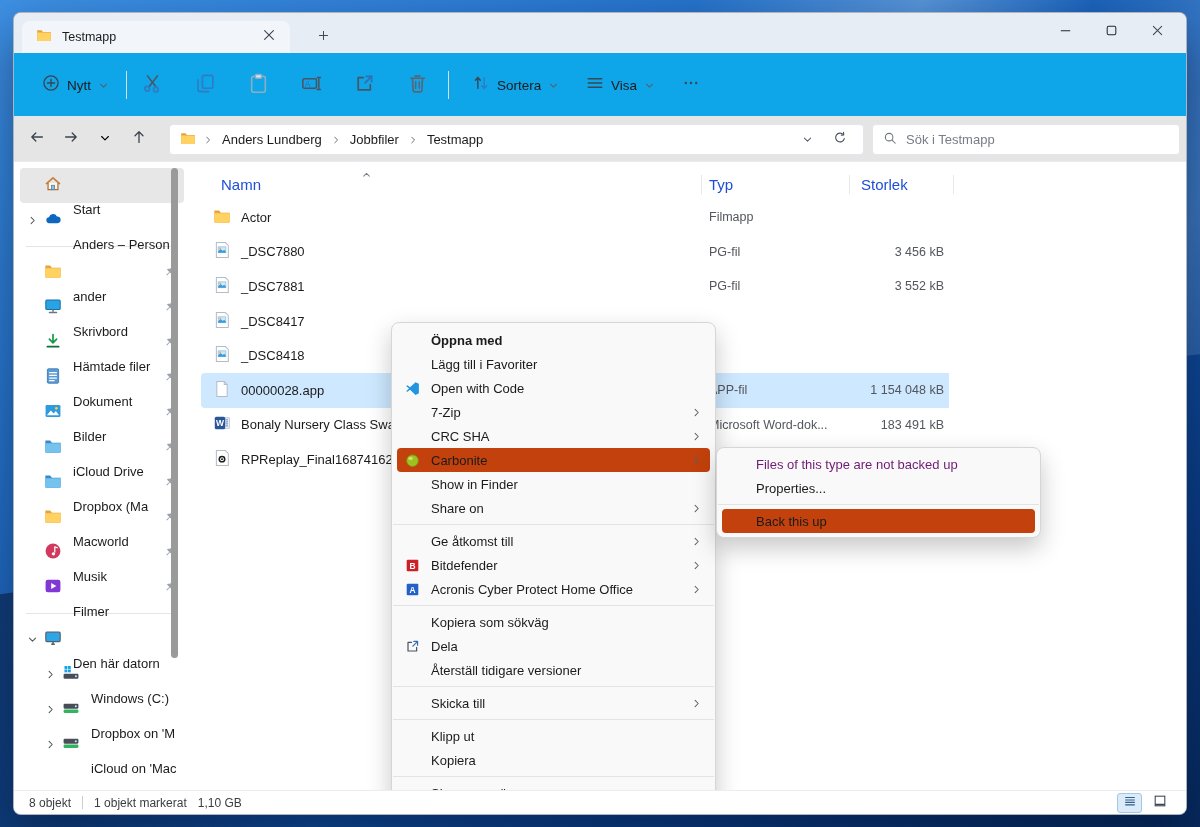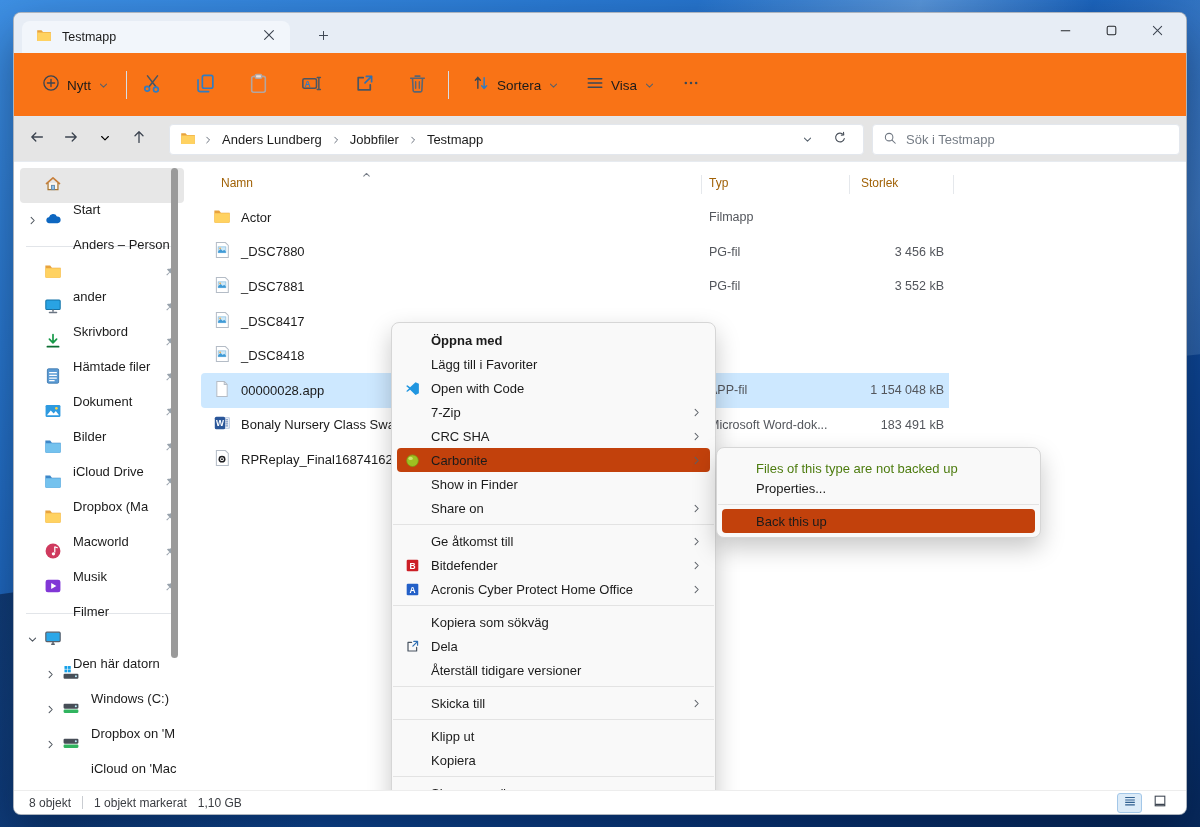--- a/index.html
+++ b/index.html
@@ -26,21 +26,21 @@
   .tab-close { width:22px; height:22px; border-radius:4px; display:flex; align-items:center; justify-content:center; }
   .tab-close svg { width:11px; height:11px; }
   .newtab { position:absolute; left:296px; top:12px; width:26px; height:24px; border-radius:4px;
     display:flex; align-items:center; justify-content:center; }
   .newtab svg { width:13px; height:13px; }
   .wincontrols { position:absolute; right:6px; top:0; height:40px; display:flex; }
   .winbtn { width:46px; height:38px; display:flex; align-items:center; justify-content:center; }
   .winbtn svg { width:15px; height:15px; }
 
   
-  .commandbar { position:relative; height:64px; background:#f97316; border-bottom:1px solid #e2e7ee; flex:0 0 auto; }
+  .commandbar { position:relative; height:64px; background:#0ea5e9; border-bottom:1px solid #e2e7ee; flex:0 0 auto; }
   .cmd-new { position:absolute; left:16px; top:14px; height:36px; display:flex; align-items:center; gap:7px;
     padding:0 12px; border-radius:5px; }
   .cmd-new .icon svg { width:18px; height:18px; }
   .cmd-new-label { font-size:13.5px; color:#1b1b1b; }
   .cmd-sep { position:absolute; top:18px; width:1px; height:28px; background:#d8dee6; }
   .cmd-icons { position:absolute; left:118px; top:12px; display:flex; gap:12px; }
   .cmd-iconbtn { width:41px; height:40px; border-radius:5px; display:flex; align-items:center; justify-content:center; }
   .cmd-iconbtn svg { width:21px; height:21px; }
   .cmd-sort { position:absolute; left:448px; top:14px; height:36px; display:flex; align-items:center; gap:7px; padding:0 10px; border-radius:5px; }
   .cmd-view { position:absolute; left:562px; top:14px; height:36px; display:flex; align-items:center; gap:7px; padding:0 10px; border-radius:5px; }
@@ -84,42 +84,42 @@
   .side-item .icon svg { width:18px; height:18px; }
   .side-label { font-size:13px; color:#1b1b1b; margin-left:11px; flex:1; white-space:nowrap; overflow:hidden;margin-top:48px; }
   .side-item .pin { margin-right:6px; }
   .side-item .pin svg { width:14px; height:14px; }
   .side-item.indent .side-exp { margin-left:18px; }
   .side-divider { height:1px; background:#e2e5e9; margin:8px 12px; }
   .side-scroll { position:absolute; left:157px; top:6px; width:7px; height:490px; background:#9a9a9a; border-radius:4px; }
 
   .main { position:absolute; left:187px; top:0; right:0; bottom:0; padding-top:8px; }
   .list-header { position:relative; height:30px; }
-  .col-label { position:absolute; top:6px; font-size:12px; color:#a16207; }
+  .col-label { position:absolute; top:6px; font-size:15px; color:#1d4ed8; }
   .col-namn { left:20px; } .col-typ { left:508px; } .col-storlek { left:660px; }
   .sort-ind { position:absolute; left:160px; top:-4px; }
   .sort-ind svg { width:11px; height:11px; color:#7a808a; }
   .hdr-sep { position:absolute; top:5px; width:1px; height:19px; background:#e5e8ec; }
 
   .file-row { position:relative; height:34.6px; display:flex; align-items:center; }
   .file-row.selected { background:linear-gradient(#cde8ff,#cde8ff) no-repeat; background-size:748px 100%; border-radius:4px; }
   .f-name { display:flex; align-items:center; gap:10px; padding-left:12px; font-size:13px; color:#1b1b1b; }
   .f-name .icon svg { width:18px; height:18px; }
   .f-type { position:absolute; left:508px; font-size:12.5px; color:#53565c; }
   .f-size { position:absolute; left:600px; width:143px; text-align:right; font-size:12.5px; color:#53565c; }
 
   
   .menu { position:absolute; background:#f9f9f9; border:1px solid #d6d6d6; border-radius:8px;
     box-shadow:0 10px 24px rgba(0,0,0,.22); padding:5px 0; z-index:40; }
   .ctx { left:377px; top:160px; width:325px; }
   .sub { left:702px; top:285px; width:325px; z-index:50; padding:4px 0; }
   .menu-item { height:24px; display:flex; align-items:center; margin:0 5px; padding:0 8px; border-radius:4px; font-size:13px; color:#1b1b1b; }
   .menu-item.bold .mi-label { font-weight:bold; }
   .menu-item.highlighted { background:#c2410c; }
-  .menu-item.disabled { color:#4d7c0f;align-items:flex-end; }
+  .menu-item.disabled { color:#701a75; }
   .mi-icon { width:20px; height:16px; display:flex; align-items:center; margin-right:6px; flex:0 0 auto; }
   .mi-icon svg { width:15px; height:15px; }
   .mi-label { flex:1; white-space:nowrap; overflow:hidden; }
   .mi-arrow { width:12px; display:flex; justify-content:flex-end; color:#5c6168; }
   .mi-arrow svg { width:11px; height:11px; }
   .menu-divider { height:1px; background:#e3e3e3; margin:4px 1px; }
 
   
   .statusbar { height:24px; background:#fff; border-top:1px solid #ededed; display:flex; align-items:center; flex:0 0 auto; }
   .status-left { display:flex; align-items:center; gap:11px; padding-left:15px; font-size:12px; color:#3a3d42; }

